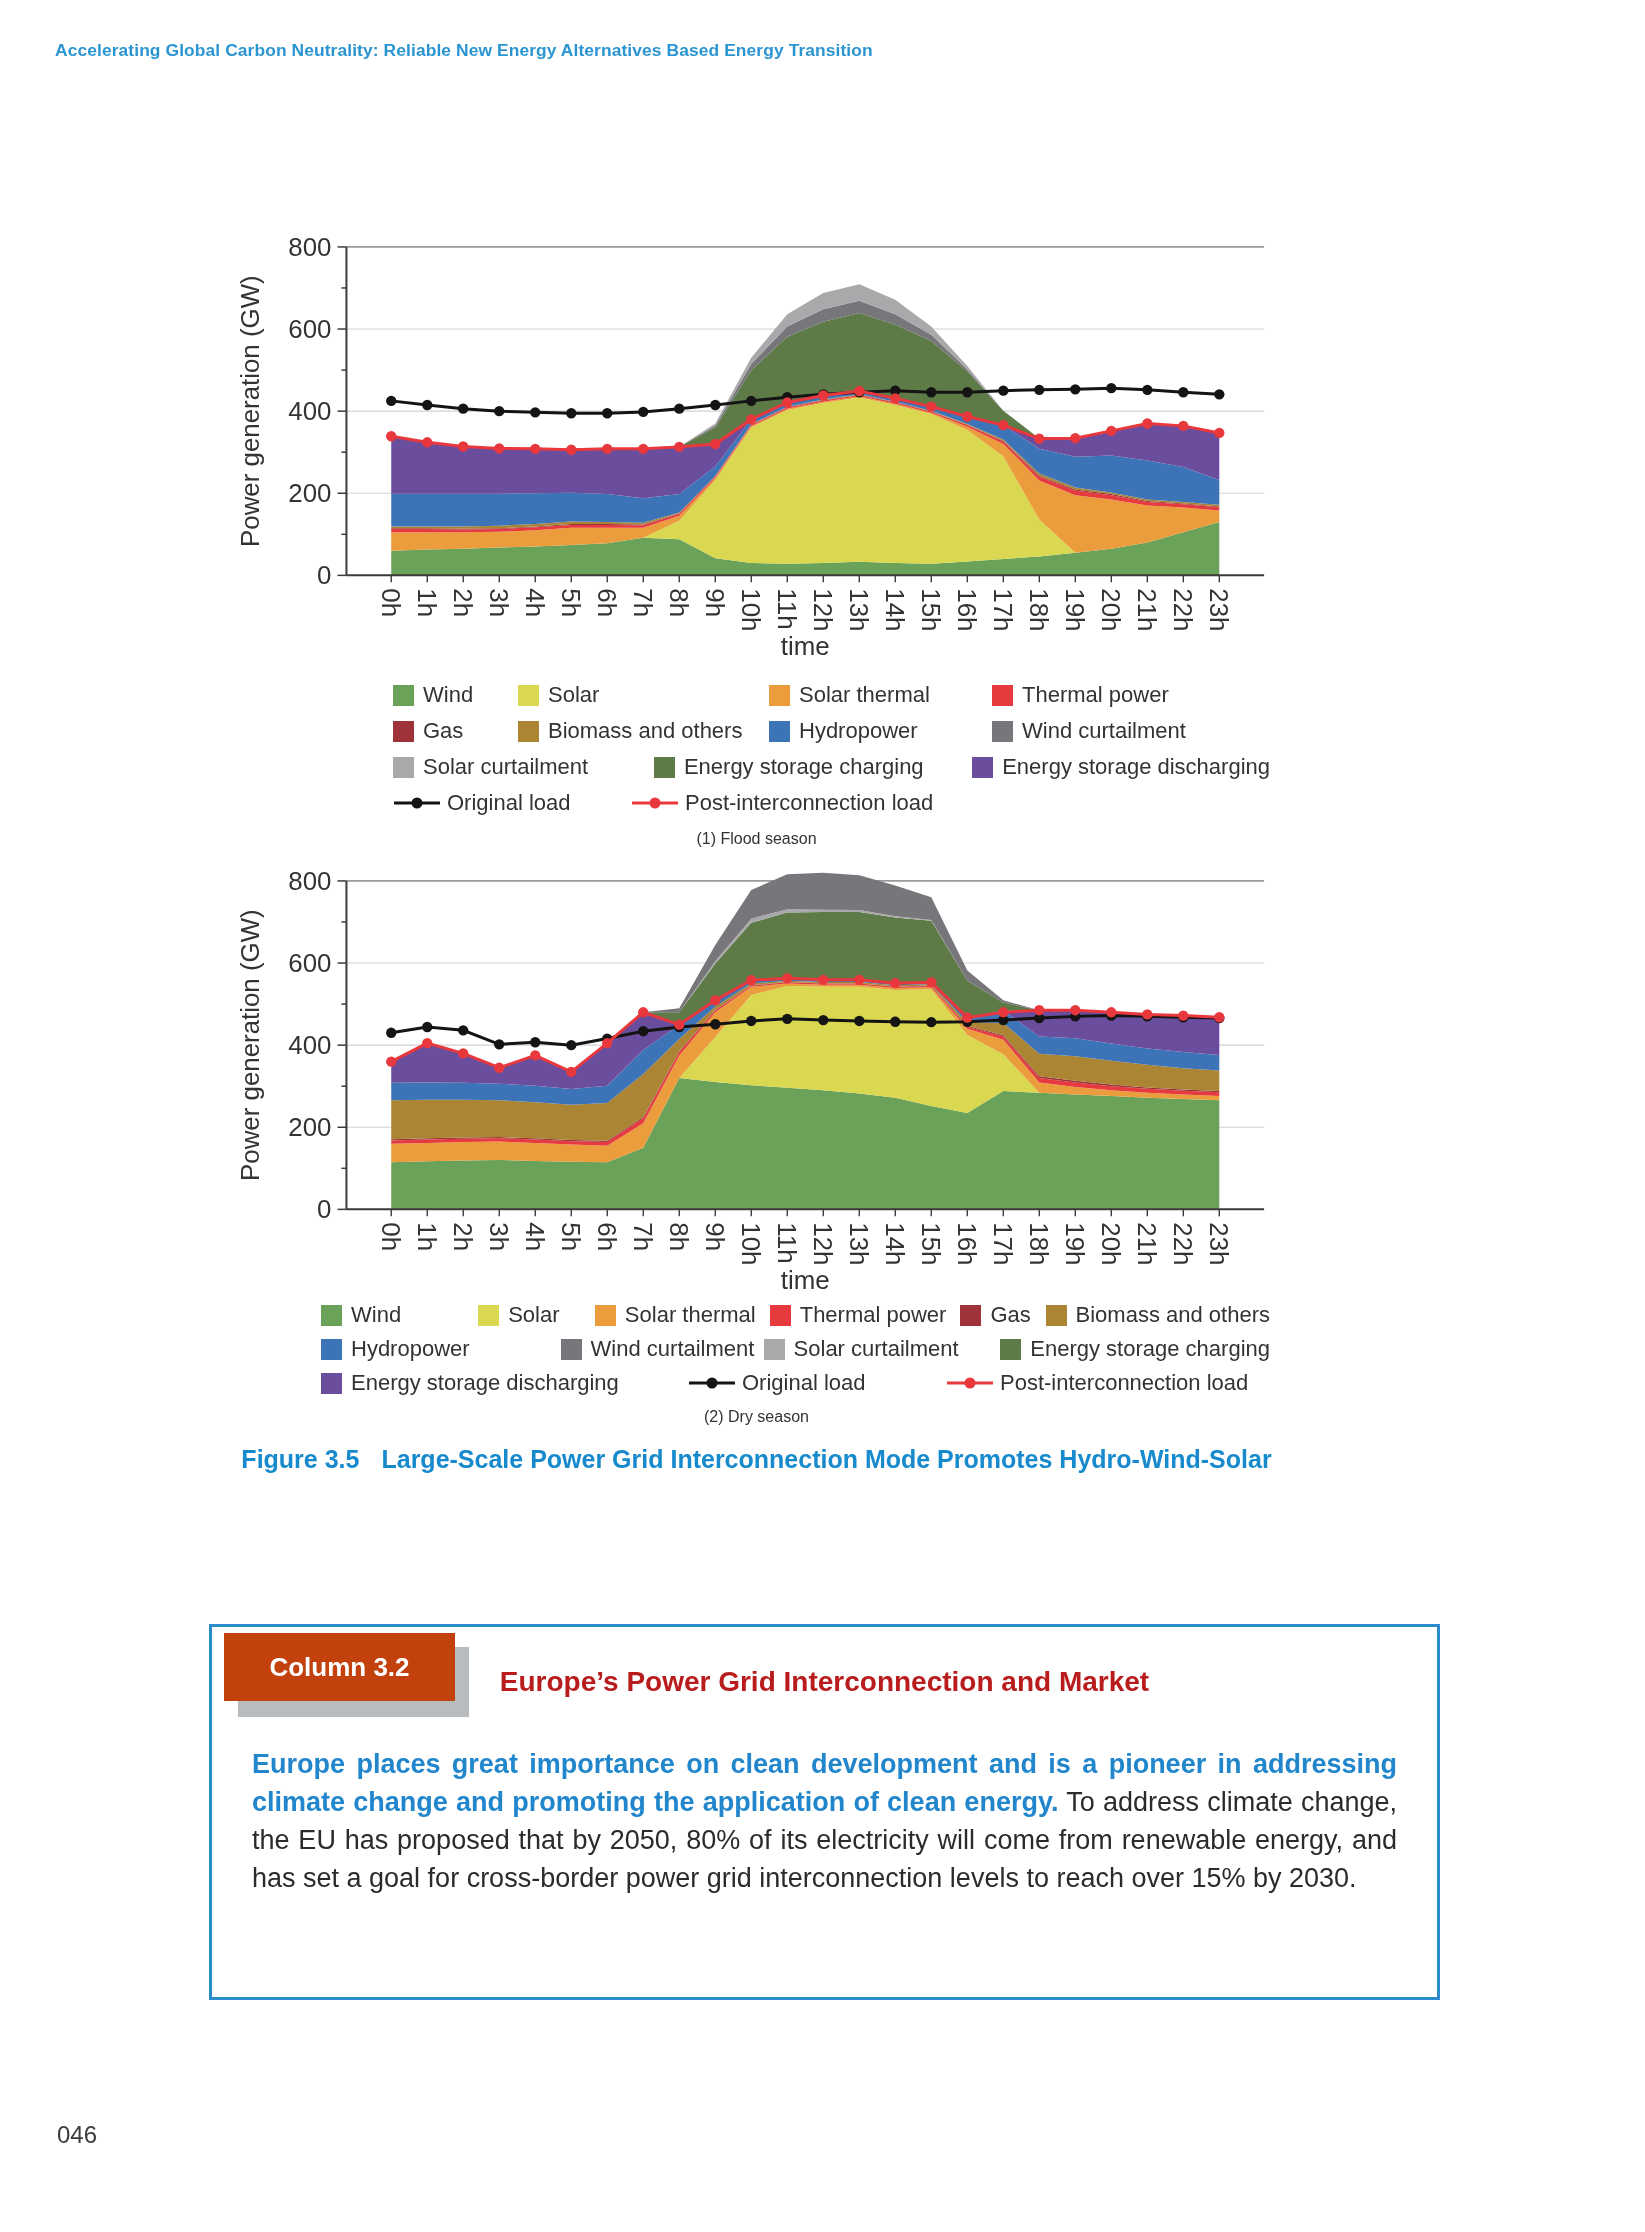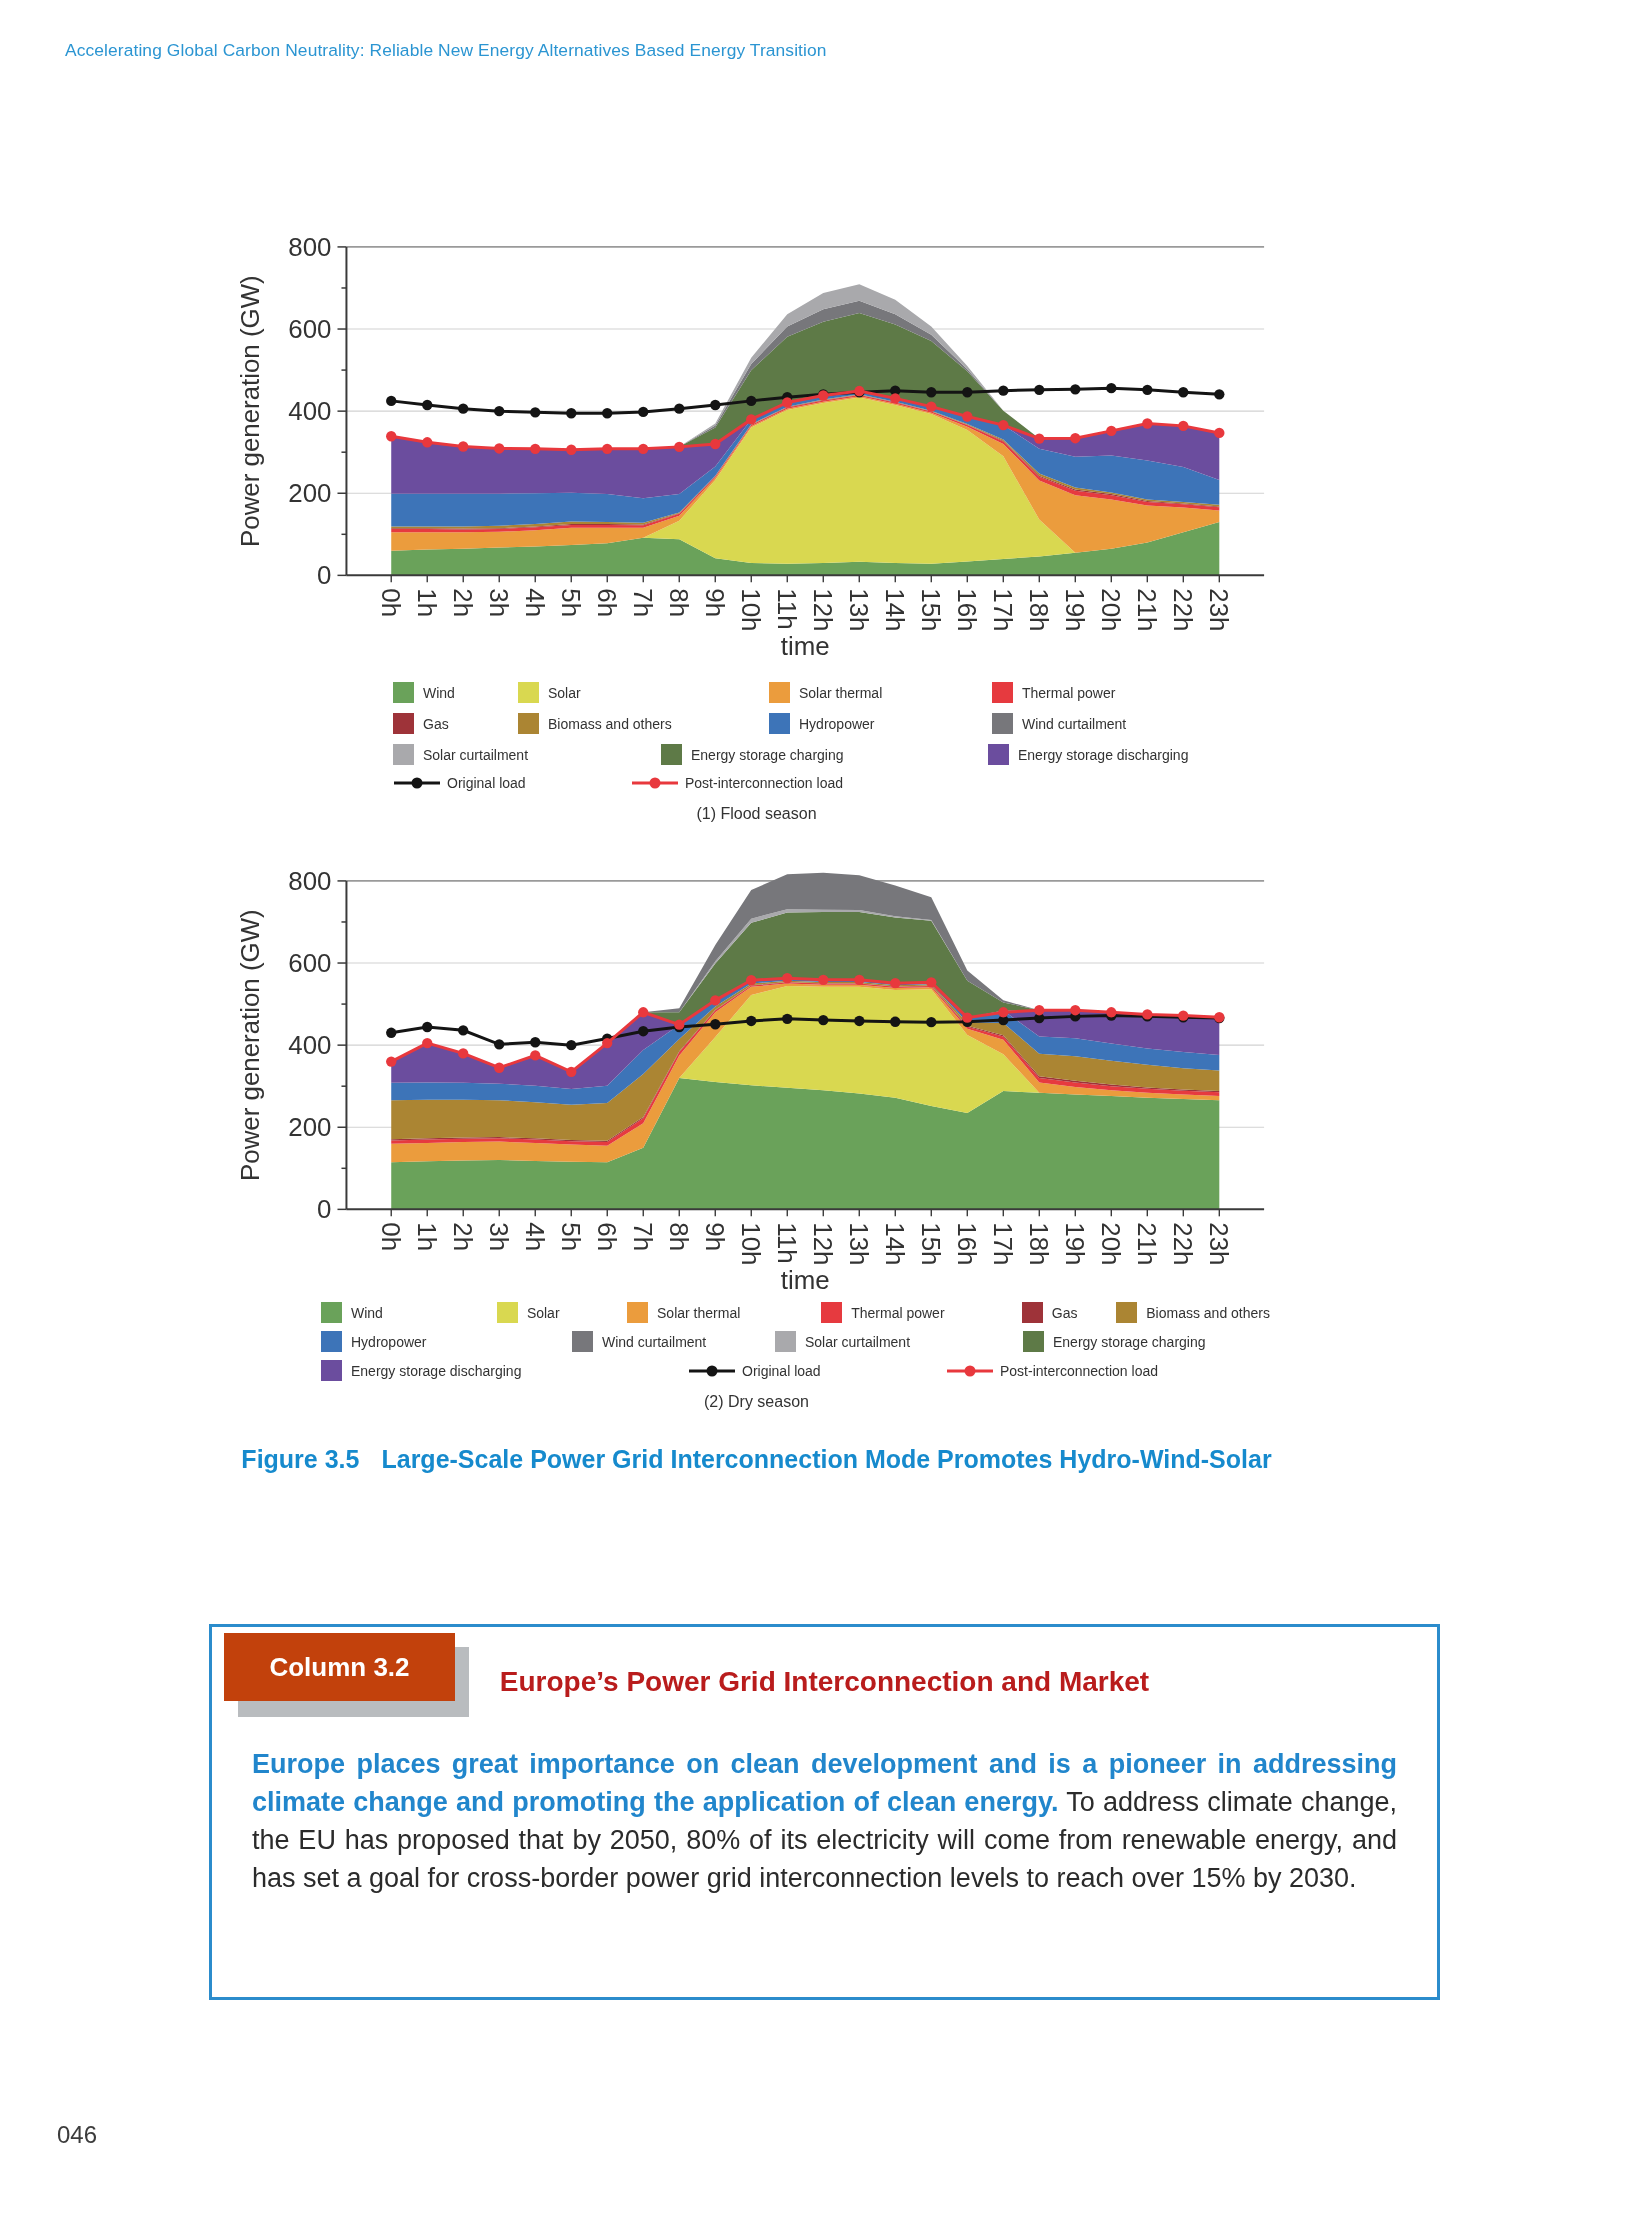--- a/index.html
+++ b/index.html
@@ -1,32 +1,32 @@
 <!DOCTYPE html>
 <html><head>
 <meta charset="utf-8">
 <style>
   html,body{margin:0;padding:0;background:#e8e8e8;}
   .page{position:relative;width:1646px;height:2233px;background:#ffffff;margin:0 auto;
         font-family:"Liberation Sans",sans-serif;overflow:hidden;}
-  .header{position:absolute;left:65px;top:40px;font-size:17.4px;font-weight:400;letter-spacing:0.1px;}
+  .header{position:absolute;left:55px;top:40px;font-size:17.4px;font-weight:700;letter-spacing:0.1px;}
   .chart-block{position:absolute;left:229px;width:1055px;}
   #chart1{top:222px;}
   #chart2{top:856px;}
   svg{font-family:"Liberation Sans",sans-serif;display:block;}
   .tick{font-size:26px;fill:#333;}
   .axis-label{font-size:26px;fill:#333;}
   .legend{display:flex;flex-direction:column;}
   .legend.l1{padding-left:164px;margin-top:22px;}
   .legend.l2{padding-left:92px;margin-top:8px;}
   .lg-row{display:flex;align-items:center;margin-bottom:8px;}
   .legend.l1 .lg-row{margin-bottom:10px;}
   .lg-item{display:flex;align-items:center;margin-right:14px;white-space:nowrap;}
   .swatch{display:inline-block;width:21px;height:21px;margin-right:9px;flex:0 0 auto;}
-  .lg-label{font-size:14px;color:#333;}
+  .lg-label{font-size:22px;color:#333;}
   .lg-item svg{margin-right:6px;}
   .season{width:100%;text-align:center;font-size:16px;color:#333;margin-top:4px;}
   .caption{position:absolute;left:229px;top:1441px;width:1055px;text-align:center;
            font-weight:bold;font-size:25px;line-height:37px;}
   .caption .cap-label{margin-right:22px;}
   .column-box{position:absolute;left:209px;top:1624px;width:1225px;height:370px;
               border:3px solid #2b8ccc;background:#fff;}
   .tab-shadow{position:absolute;left:26px;top:20px;width:231px;height:70px;background:#b9bcbf;}
   .tab{position:absolute;left:12px;top:6px;width:231px;height:68px;background:#c2410c;
        color:#fff;font-size:26px;font-weight:bold;display:flex;align-items:center;justify-content:center;}

